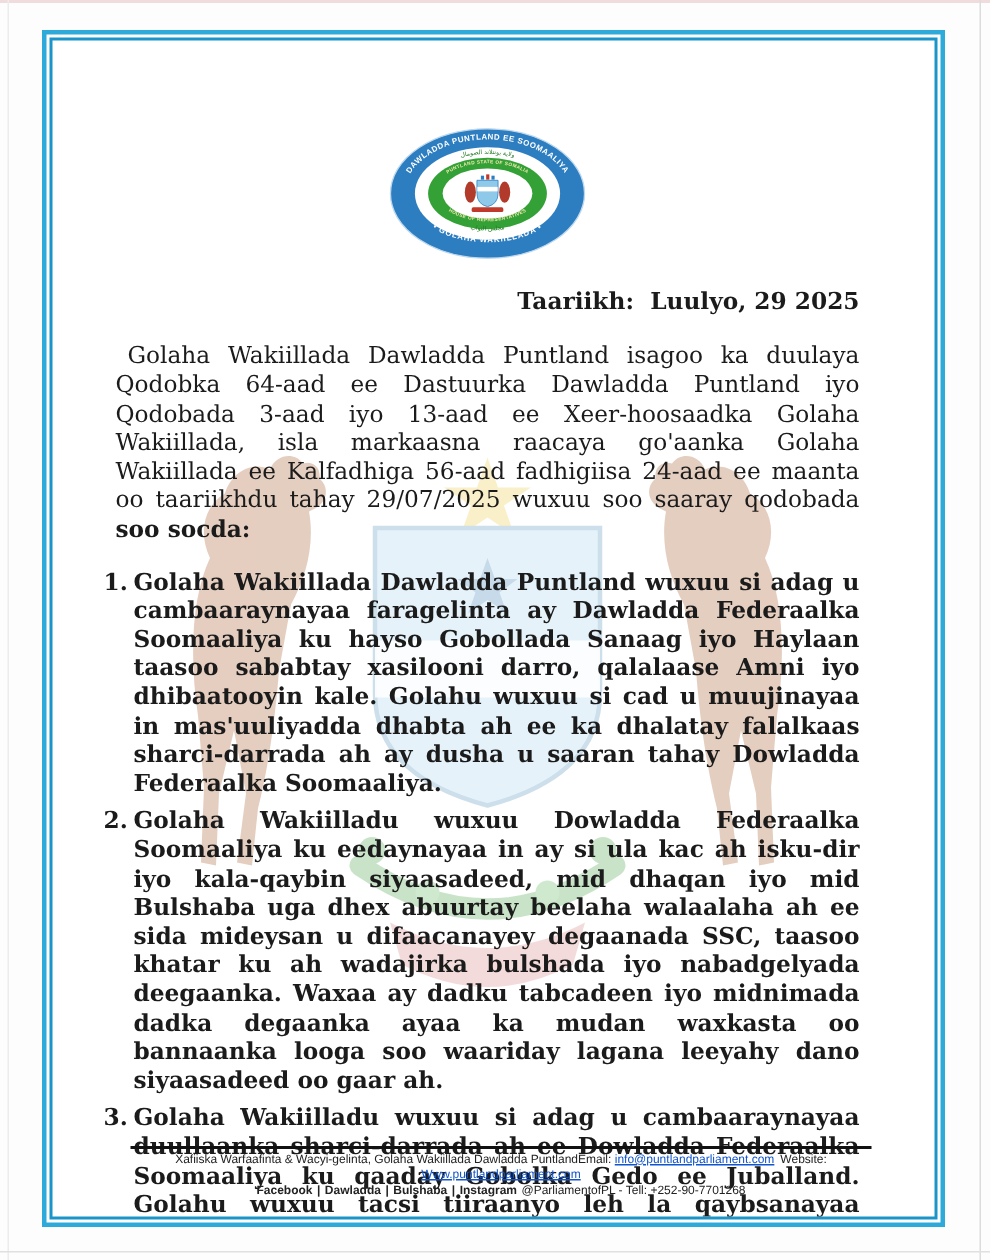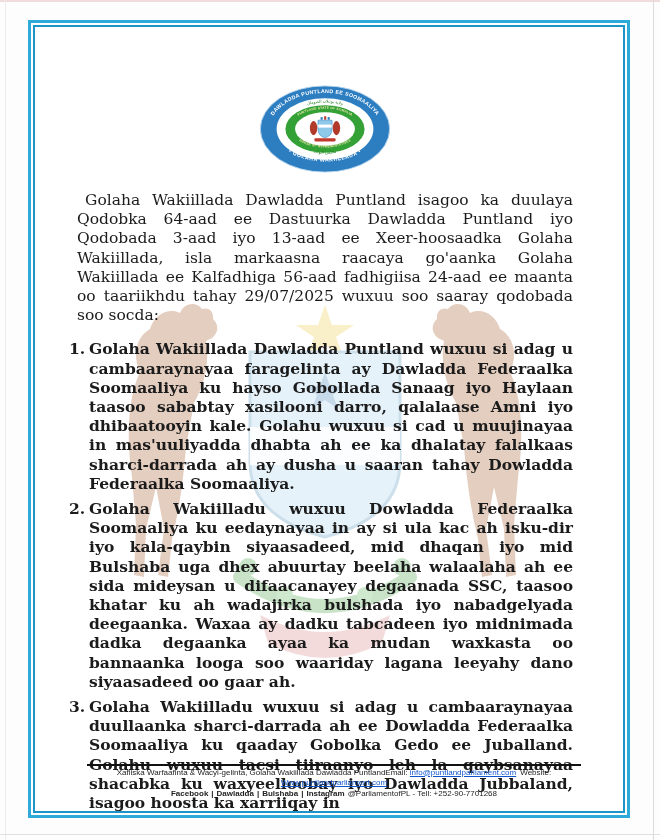--- a/index.html
+++ b/index.html
@@ -26,21 +26,21 @@
   }
   .flow{position:relative;z-index:1;}
   .watermark{position:absolute;left:75px;top:250px;z-index:0;opacity:0.28;}
 
   .logo-wrap{text-align:center;margin-top:58px;line-height:0;}
   .title{font-weight:bold;text-align:center;margin-top:8px;letter-spacing:0.2px;}
   .subtitle{font-weight:bold;text-align:center;margin-top:23px;}
   .date{font-weight:bold;text-align:right;margin-top:18px;white-space:pre;}
 
   .intro{margin:18px 0 0 0;text-align:justify;text-indent:8px;}
-  .b{font-weight:normal;}
+  .b{font-weight:bold;}
   .list{margin-top:14px;}
   .item{display:flex;margin-bottom:6px;}
   .num{flex:none;width:20px;margin-left:-8px;font-weight:bold;}
   .itext{flex:1;margin:0;text-align:justify;font-weight:bold;}
 
   .footer{
     position:absolute;left:52px;right:42px;bottom:12px;z-index:2;
     border-top:2px solid #111;padding-top:2px;
     font-family:"Liberation Sans", sans-serif;font-size:8px;line-height:10.5px;
     text-align:center;color:#222;
@@ -136,20 +136,21 @@
               <textPath href="#lp-gr-top" startOffset="50%" text-anchor="middle">PUNTLAND STATE OF SOMALIA</textPath>
             </text>
             <text font-family="Liberation Sans, sans-serif" font-size="3.6" font-weight="bold" fill="#f4e9b0" letter-spacing="0.3">
               <textPath href="#lp-gr-bot" startOffset="50%" text-anchor="middle">HOUSE OF REPRESENTATIVES</textPath>
             </text>
           </svg>
         </div>
 
 
 
+        <div class="date">Taariikh:  Luulyo, 29 2025</div>
 
         <p class="intro"><span>Golaha Wakiillada Dawladda Puntland isagoo ka duulaya Qodobka 64-aad ee Dastuurka Dawladda Puntland iyo Qodobada 3-aad iyo 13-aad ee Xeer-hoosaadka Golaha Wakiillada, isla markaasna raacaya go'aanka Golaha Wakiillada ee Kalfadhiga 56-aad fadhigiisa 24-aad ee maanta oo taariikhdu tahay 29/07/2025 wuxuu soo saaray qodobada </span><span class="b">soo socda:</span></p>
 
         <div class="list">
           <div class="item">
             <span class="num">1.</span>
             <p class="itext">Golaha Wakiillada Dawladda Puntland wuxuu si adag u cambaaraynayaa faragelinta ay Dawladda Federaalka Soomaaliya ku hayso Gobollada Sanaag iyo Haylaan taasoo sababtay xasilooni darro, qalalaase Amni iyo dhibaatooyin kale. Golahu wuxuu si cad u muujinayaa in mas'uuliyadda dhabta ah ee ka dhalatay falalkaas sharci-darrada ah ay dusha u saaran tahay Dowladda Federaalka Soomaaliya.</p>
           </div>
           <div class="item">
             <span class="num">2.</span>

